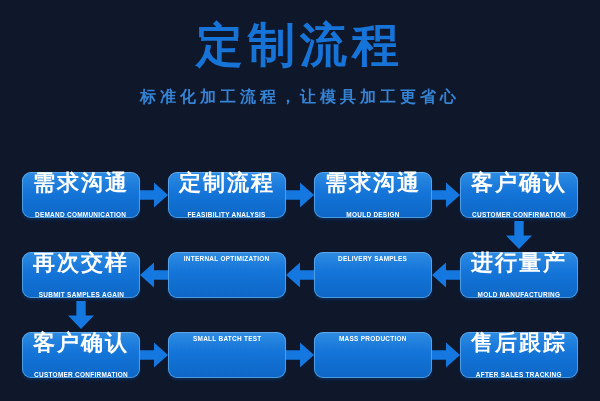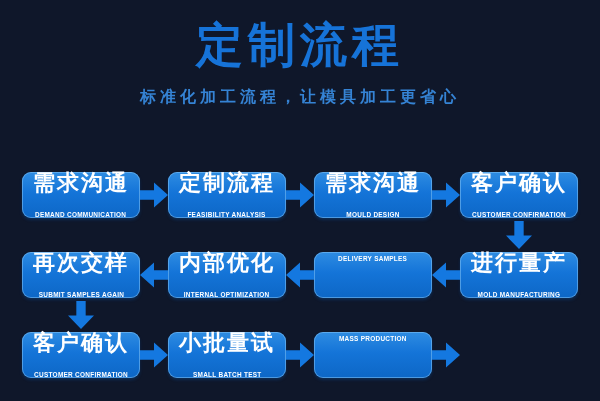--- a/index.html
+++ b/index.html
@@ -78,21 +78,20 @@
 
   <div class="varrow varrow-right"></div>
 
   <div class="row row2">
     <div class="box">
       <div class="zh">再次交样</div>
       <div class="en">SUBMIT SAMPLES AGAIN</div>
     </div>
     <div class="harrow"></div>
     <div class="box">
-      <div class="zh">内部优化</div>
       <div class="en">INTERNAL OPTIMIZATION</div>
     </div>
     <div class="harrow"></div>
     <div class="box">
       <div class="en">DELIVERY SAMPLES</div>
     </div>
     <div class="harrow"></div>
     <div class="box">
       <div class="zh">进行量产</div>
       <div class="en">MOLD MANUFACTURING</div>
@@ -101,23 +100,26 @@
 
   <div class="varrow varrow-left"></div>
 
   <div class="row row3">
     <div class="box">
       <div class="zh">客户确认</div>
       <div class="en">CUSTOMER CONFIRMATION</div>
     </div>
     <div class="harrow"></div>
     <div class="box">
-      <div class="zh">小批量试</div>
       <div class="en">SMALL BATCH TEST</div>
     </div>
     <div class="harrow"></div>
     <div class="box">
       <div class="en">MASS PRODUCTION</div>
     </div>
     <div class="harrow"></div>
+    <div class="box">
+      <div class="zh">售后跟踪</div>
+      <div class="en">AFTER SALES TRACKING</div>
+    </div>
   </div>
 
 </div>
 
 </body></html>

